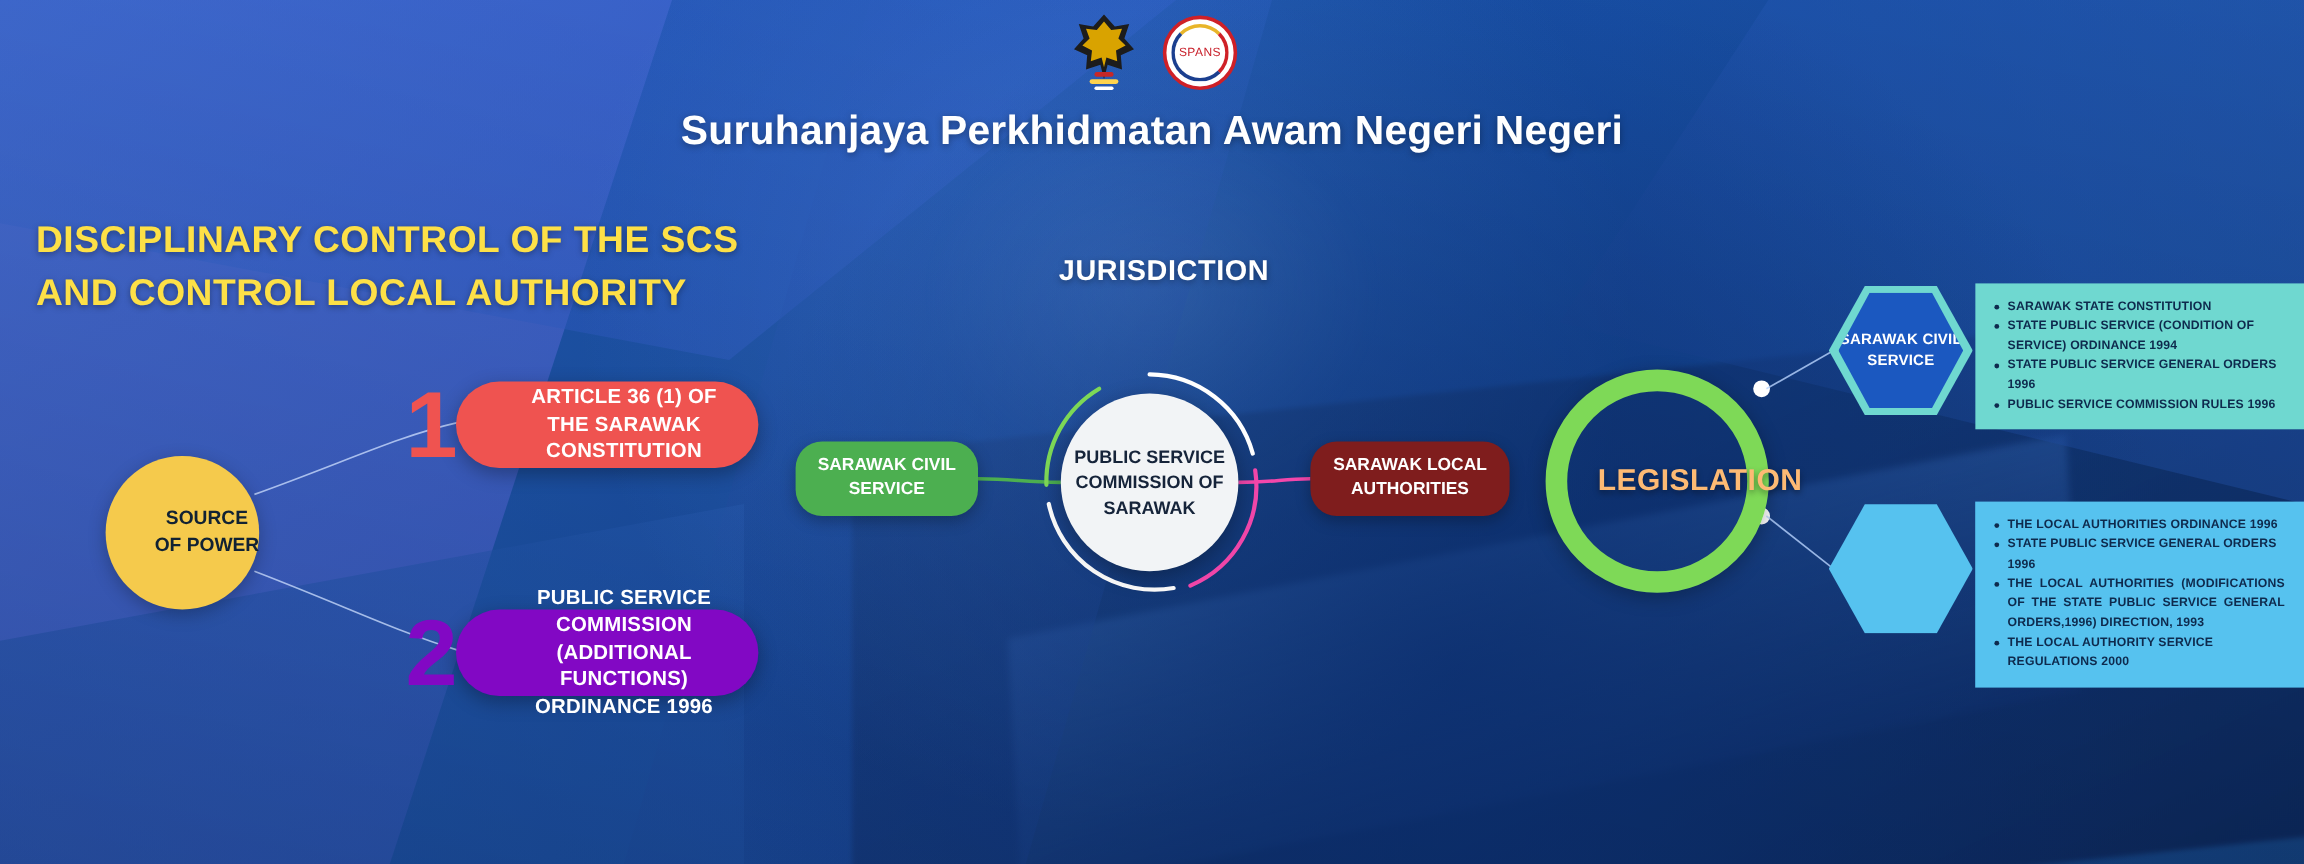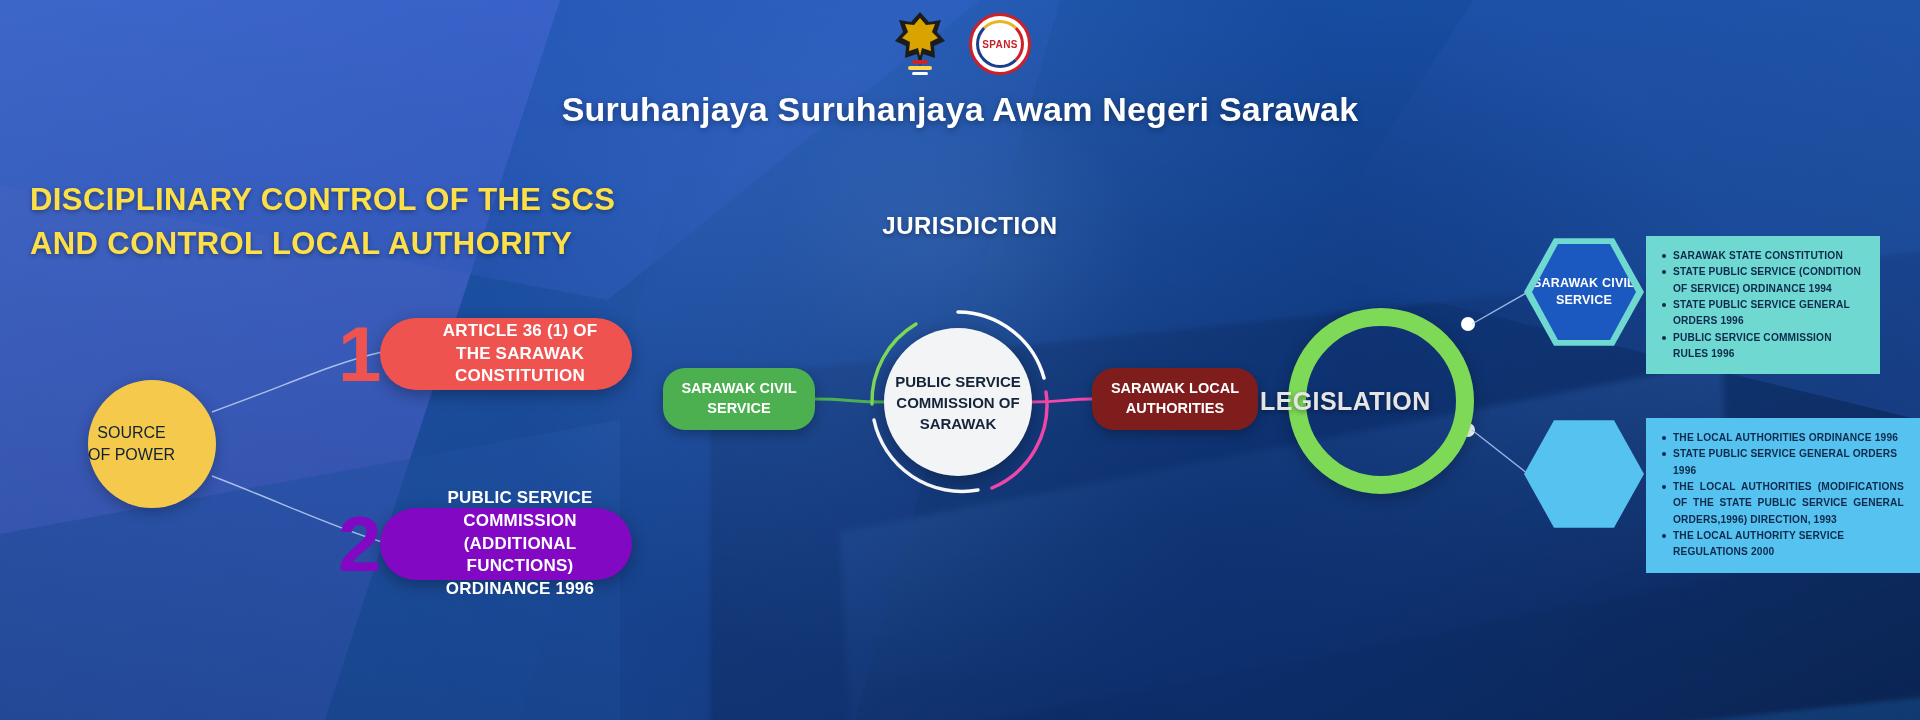--- a/index.html
+++ b/index.html
@@ -101,21 +101,21 @@
     display: flex; align-items: center; justify-content: center;
     position: relative; overflow: hidden;
   }
   .spans-logo .ring {
     position: absolute; inset: 4px; border-radius: 50%;
     border: 3px solid #1b3f8f;
     border-top-color: #e8b52a;
     border-right-color: #cf2027;
   }
   .spans-logo .txt {
-    font-size: 10px; font-weight: bold; color: #c8202a;
+    font-size: 10px; font-weight: normal; color: #c8202a;
     letter-spacing: .4px; z-index: 2;
   }
   .site-title {
     margin-top: 10px;
     font-size: 34px;
     font-weight: bold;
     color: #ffffff;
     letter-spacing: .2px;
     text-shadow: 0 2px 6px rgba(0,0,0,.35);
   }
@@ -150,24 +150,24 @@
   .connectors { position: absolute; inset: 0; z-index: 3; }
 
   
   .node { position: absolute; z-index: 5; }
 
   .source-circle {
     left: 88px; top: 380px;
     width: 128px; height: 128px;
     border-radius: 50%;
     background: #f5ca4c;
-    display: flex; align-items: center; justify-content: flex-start;
+    display: flex; align-items: center; justify-content: flex-end;
     text-align: center;
     color: #123;
-    font-size: 16px; font-weight: normal;
+    font-size: 16px; font-weight: bold;
     line-height: 1.35;
     box-shadow: 0 4px 14px rgba(0,0,0,.25);
   }
 
   .pill {
     position: absolute;
     height: 72px;
     border-radius: 36px;
     display: flex; align-items: center;
     color: #fff;
@@ -236,22 +236,22 @@
     position: absolute; inset: 0;
     border-radius: 50%;
     border: 18px solid #7ed957;
     box-shadow: 0 4px 16px rgba(0,0,0,.28);
   }
   .legislation-label {
     position: absolute;
     left: -28px; top: 50%;
     transform: translateY(-50%);
     width: 242px;
-    text-align: left;
-    color: #e5e5e5;
+    text-align: right;
+    color: #fdba74;
     font-size: 25px; font-weight: bold;
     letter-spacing: .4px;
     text-shadow: 0 2px 5px rgba(0,0,0,.4);
   }
 
   .hex {
     position: absolute;
     width: 104px; height: 100px;
     display: flex; align-items: center; justify-content: center;
     text-align: center;
@@ -287,21 +287,21 @@
   }
   .listbox ul { list-style: none; }
   .listbox li { position: relative; padding-left: 13px; }
   .listbox li::before {
     content: "";
     position: absolute; left: 2px; top: 6px;
     width: 4px; height: 4px; border-radius: 50%;
     background: #0e2a4d;
   }
   .listbox-top {
-    left: 1646px; top: 236px; width: 234px; min-height: 90px;
+    left: 1646px; top: 236px; width: 274px; min-height: 90px;
     background: #6fd8d0;
     clip-path: polygon(0 0, 100% 0, 100% 100%, 0 100%, 0 0);
   }
   .listbox-bot {
     left: 1646px; top: 418px; width: 274px; min-height: 102px;
     background: #56c2ef;
   }
 
   .txt-justify { text-align: justify; }
 </style>
@@ -330,21 +330,21 @@
           <rect x="23" y="52" width="16" height="4" rx="2" fill="#c62828"></rect>
           <rect x="19" y="58" width="24" height="4" rx="2" fill="#ffd34d"></rect>
           <rect x="23" y="64" width="16" height="3" rx="1.5" fill="#ffffff"></rect>
         </svg>
       </div>
       <div class="spans-logo">
         <div class="ring"></div>
         <div class="txt">SPANS</div>
       </div>
     </div>
-    <div class="site-title">Suruhanjaya Suruhanjaya Awam Negeri Sarawak</div>
+    <div class="site-title">Suruhanjaya Perkhidmatan Awam Negeri Negeri</div>
   </div>
 
   <svg class="connectors" width="1920" height="720">
 
     <path d="M212 412 C 290 384, 330 364, 382 352" stroke="#cfe0ff" stroke-width="1.4" fill="none" opacity=".75"></path>
     <path d="M212 476 C 290 506, 330 526, 382 542" stroke="#cfe0ff" stroke-width="1.4" fill="none" opacity=".75"></path>
 
     <path d="M815 399 C 846 399, 852 402, 884 402" stroke="#4caf50" stroke-width="3" fill="none"></path>
 
     <path d="M1032 402 C 1062 402, 1068 399, 1092 399" stroke="#f347ab" stroke-width="3" fill="none"></path>

